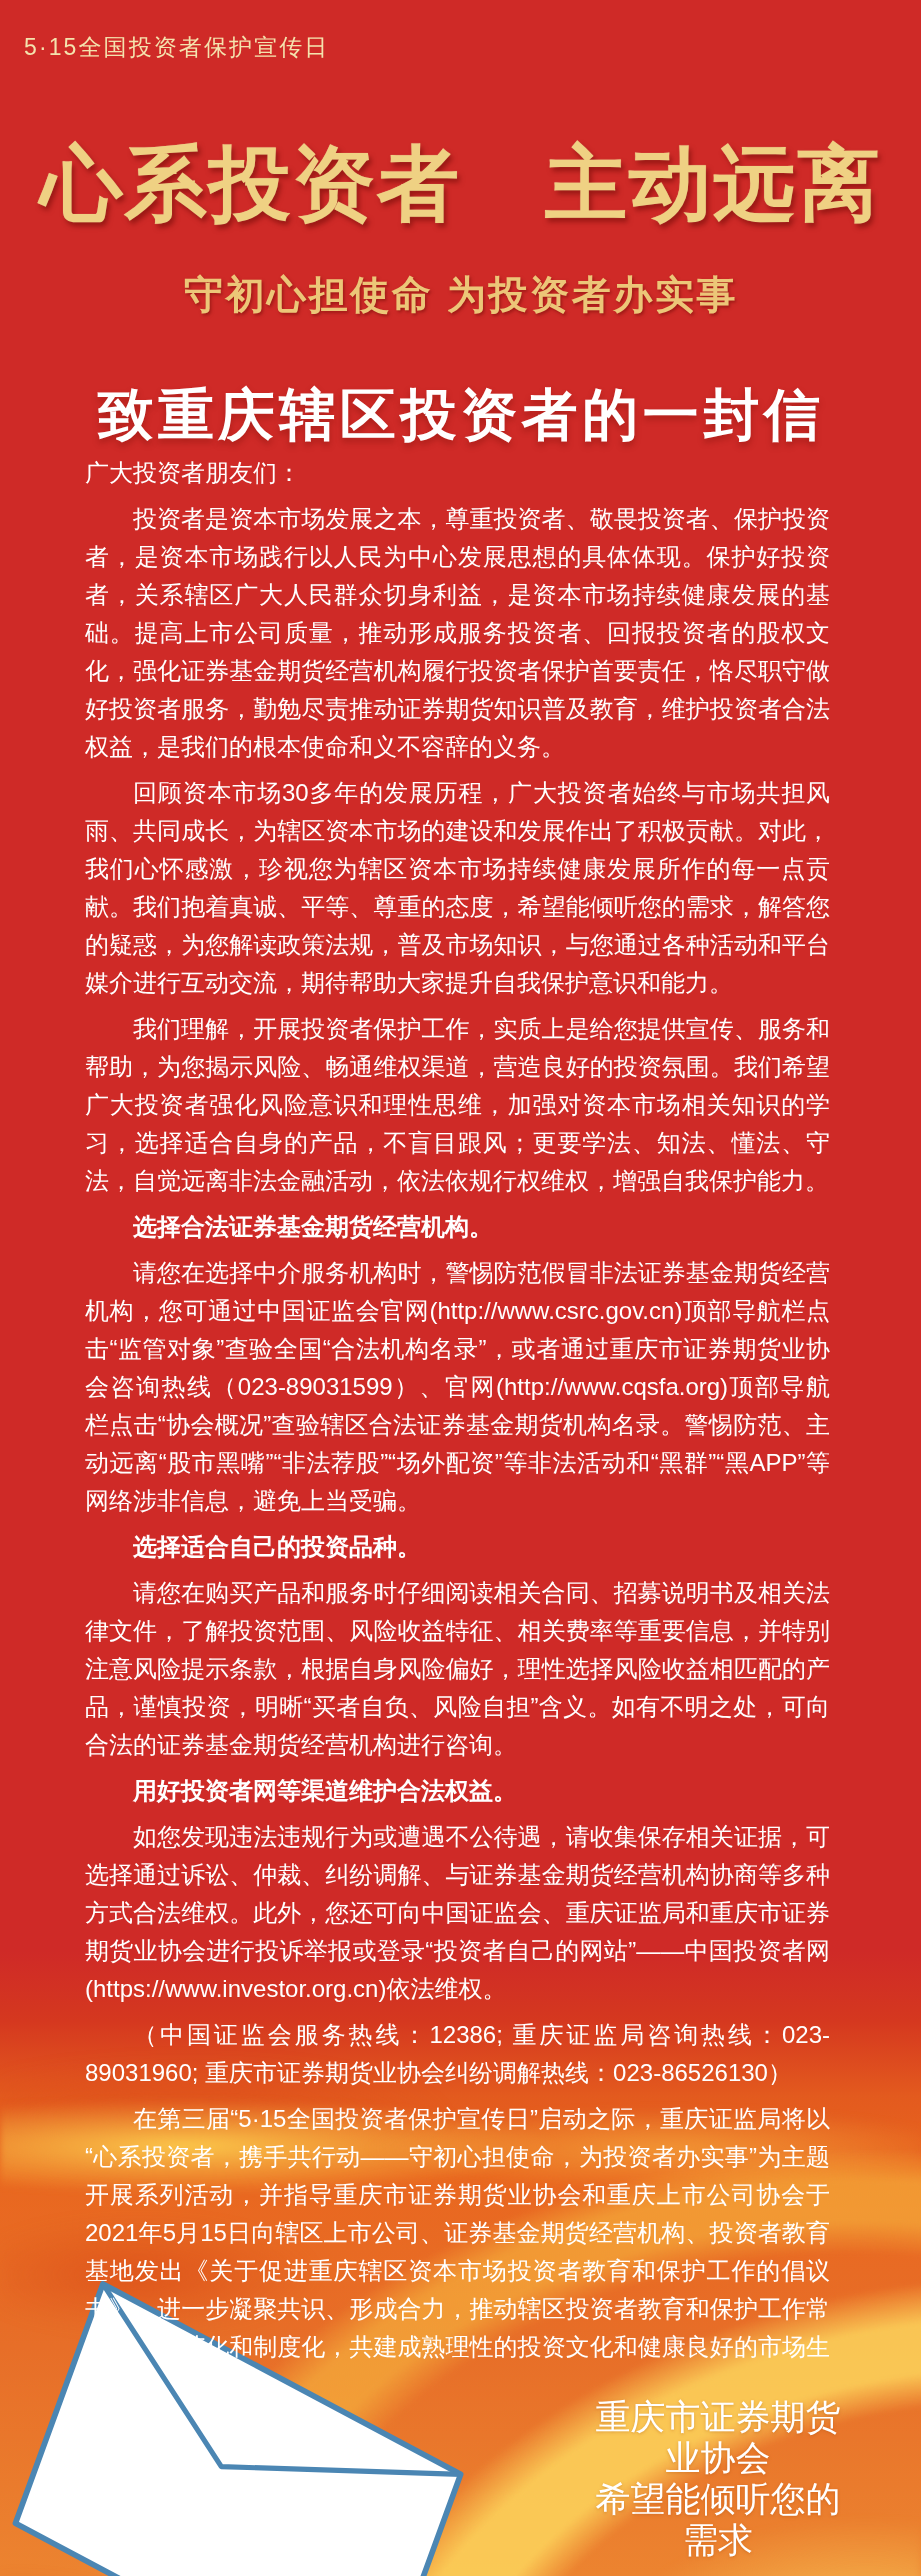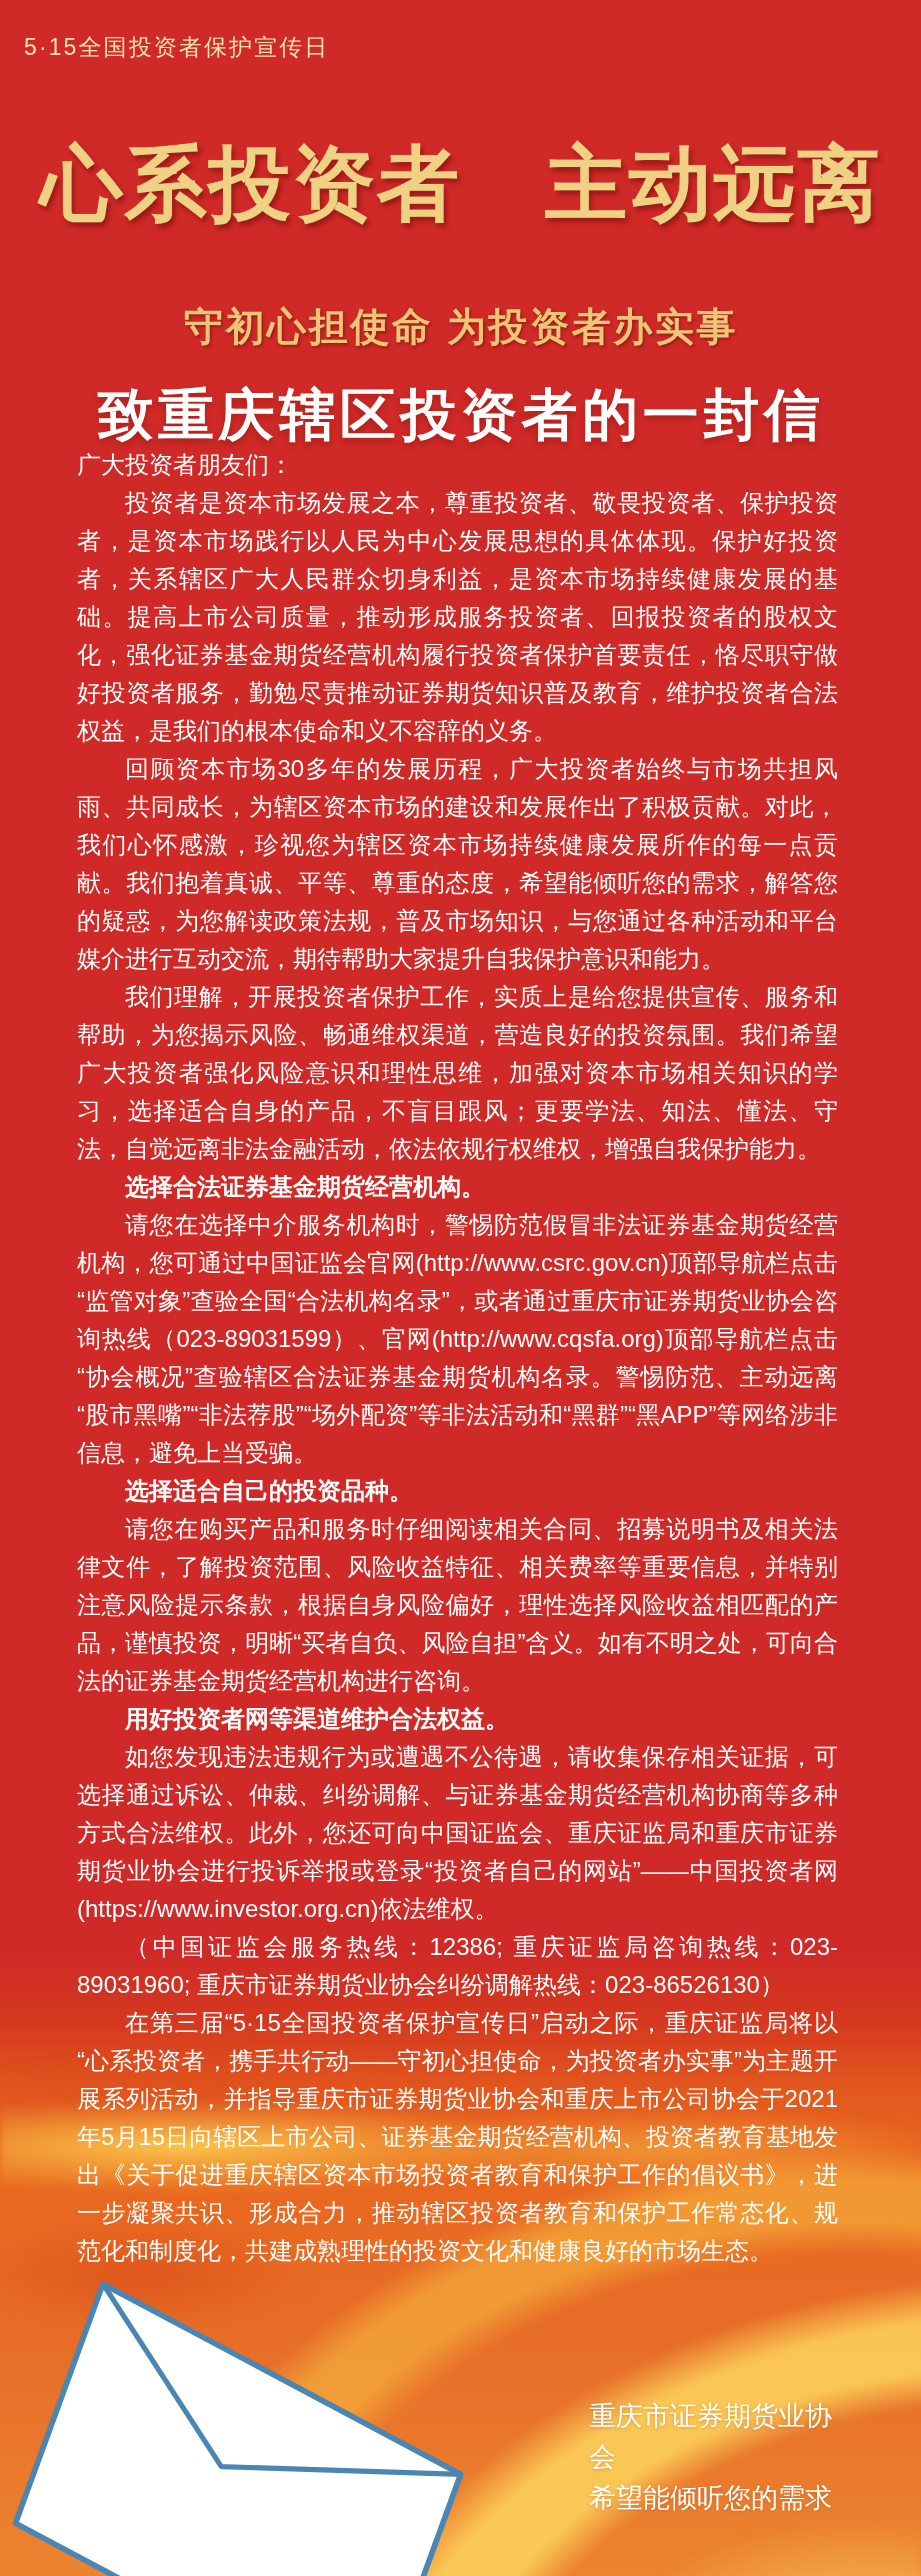--- a/index.html
+++ b/index.html
@@ -53,42 +53,41 @@
     color:#efd183;
     text-shadow:2.6px 3.6px 5.2px rgba(110,10,5,.55), 0 0 1px rgba(255,246,200,.6);
     letter-spacing:2.1px;white-space:nowrap;
   }
   .motto{
     position:absolute;top:268px;left:0;width:100%;
     text-align:center;font-size:39px;font-weight:700;
     color:#ecc678;letter-spacing:2.6px;
     text-shadow:1.5px 2.1px 3.1px rgba(110,10,5,.5);
     white-space:nowrap;
-    margin-top:32px;
   }
   .main-title{
     position:absolute;top:334px;left:0;width:100%;
     text-align:center;font-size:56px;font-weight:900;
     color:#ffffff;letter-spacing:4.6px;
     text-shadow:0 3.6px 6.2px rgba(120,15,8,.4);
     white-space:nowrap;
     margin-top:44px;
   }
   .letter-body{
     position:absolute;top:446px;left:77px;right:84px;
     color:#ffffff;font-size:24px;line-height:38px;
     text-align:justify;z-index:3;
   }
-  .letter-body p{margin:0;}
+  .letter-body p{margin:8px;}
   .salutation{text-indent:0;}
   .para{text-indent:2em;}
   .para.heading{font-weight:700;}
   .signature{
     position:absolute;top:2396px;right:75px;width:258px;
-    color:#ffffff;font-size:27px;line-height:41px;
+    text-align:center;color:#ffffff;font-size:35px;line-height:41px;
     z-index:3;text-shadow:0 1px 3.1px rgba(160,70,10,.35);
   }
   .envelope{
     position:absolute;left:0;top:2276px;width:489px;height:390px;z-index:2;
   }
 </style>
 </head>
 <body>
 
 <div class="page">

